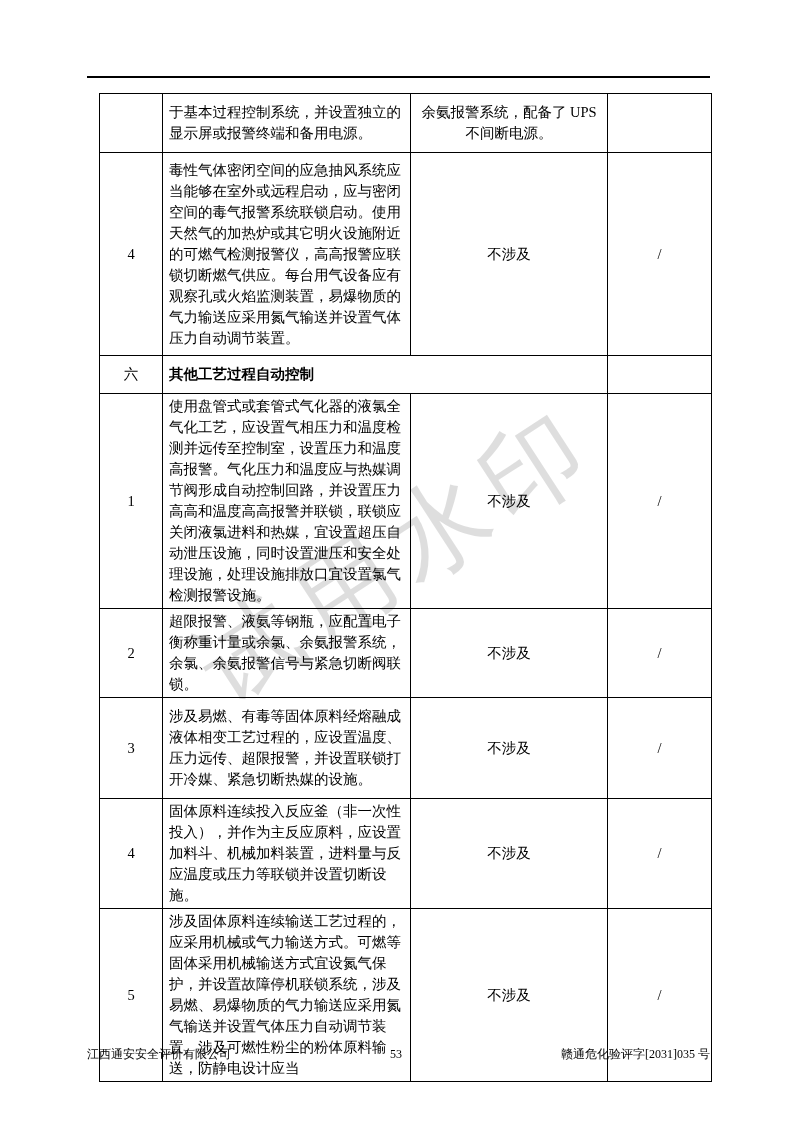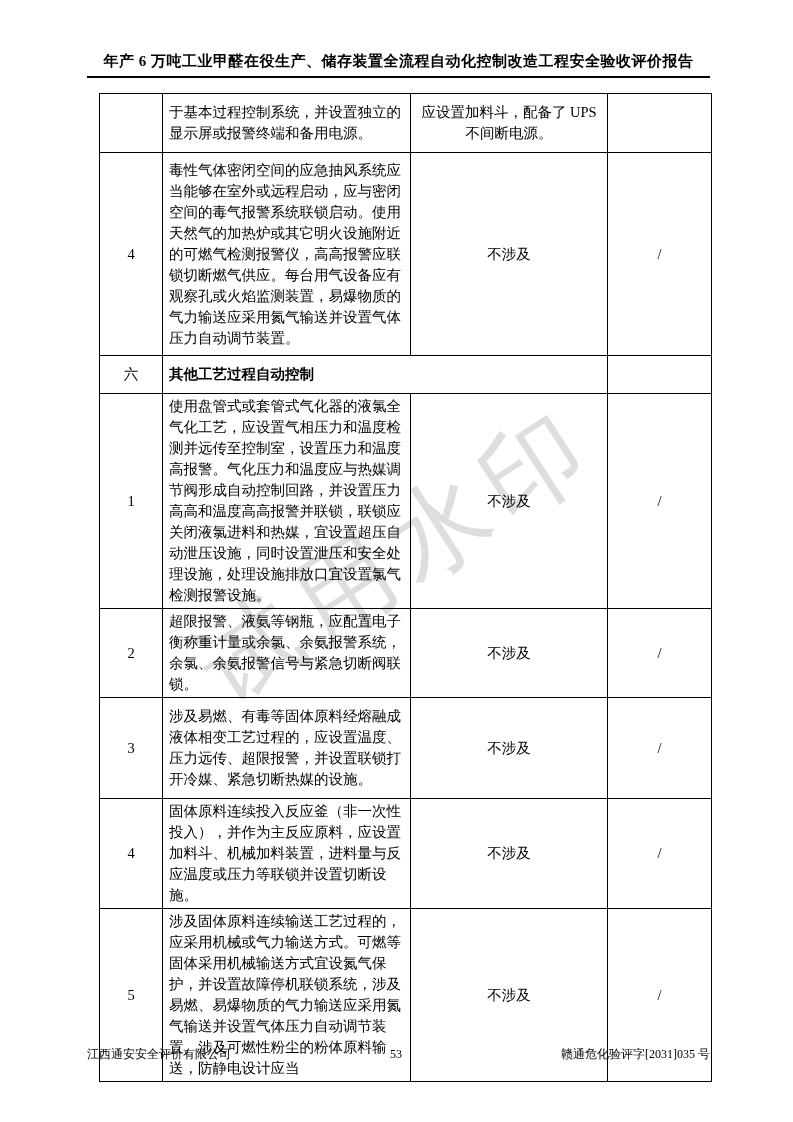--- a/index.html
+++ b/index.html
@@ -82,35 +82,34 @@
     align-items: center;
     font-size: 12px;
   }
   .footer .footer-center { text-align: center; }
 </style>
 </head>
 <body>
 
 <div class="page">
 
-  <div class="header-title">年产 6 万吨工业甲醛在役生产、储存装置全流程自动化控制改造工程安全验收评价报告</div>
   <div class="header-rule"></div>
 
   <table class="checklist">
     <colgroup>
       <col style="width:63px">
       <col style="width:248px">
       <col style="width:197px">
       <col style="width:104px">
     </colgroup>
     <tbody>
         <tr style="height: 59px;">
           <td class="cell-no"></td>
           <td class="cell-content">于基本过程控制系统，并设置独立的显示屏或报警终端和备用电源。</td>
-          <td class="cell-status">应设置加料斗，配备了 UPS 不间断电源。</td>
+          <td class="cell-status">余氨报警系统，配备了 UPS 不间断电源。</td>
           <td class="cell-result"></td>
         </tr>
         <tr style="height: 203px;">
           <td class="cell-no">4</td>
           <td class="cell-content">毒性气体密闭空间的应急抽风系统应当能够在室外或远程启动，应与密闭空间的毒气报警系统联锁启动。使用天然气的加热炉或其它明火设施附近的可燃气检测报警仪，高高报警应联锁切断燃气供应。每台用气设备应有观察孔或火焰监测装置，易爆物质的气力输送应采用氮气输送并设置气体压力自动调节装置。</td>
           <td class="cell-status">不涉及</td>
           <td class="cell-result">/</td>
         </tr>
         <tr style="height: 38px;">
           <td class="cell-no">六</td>

